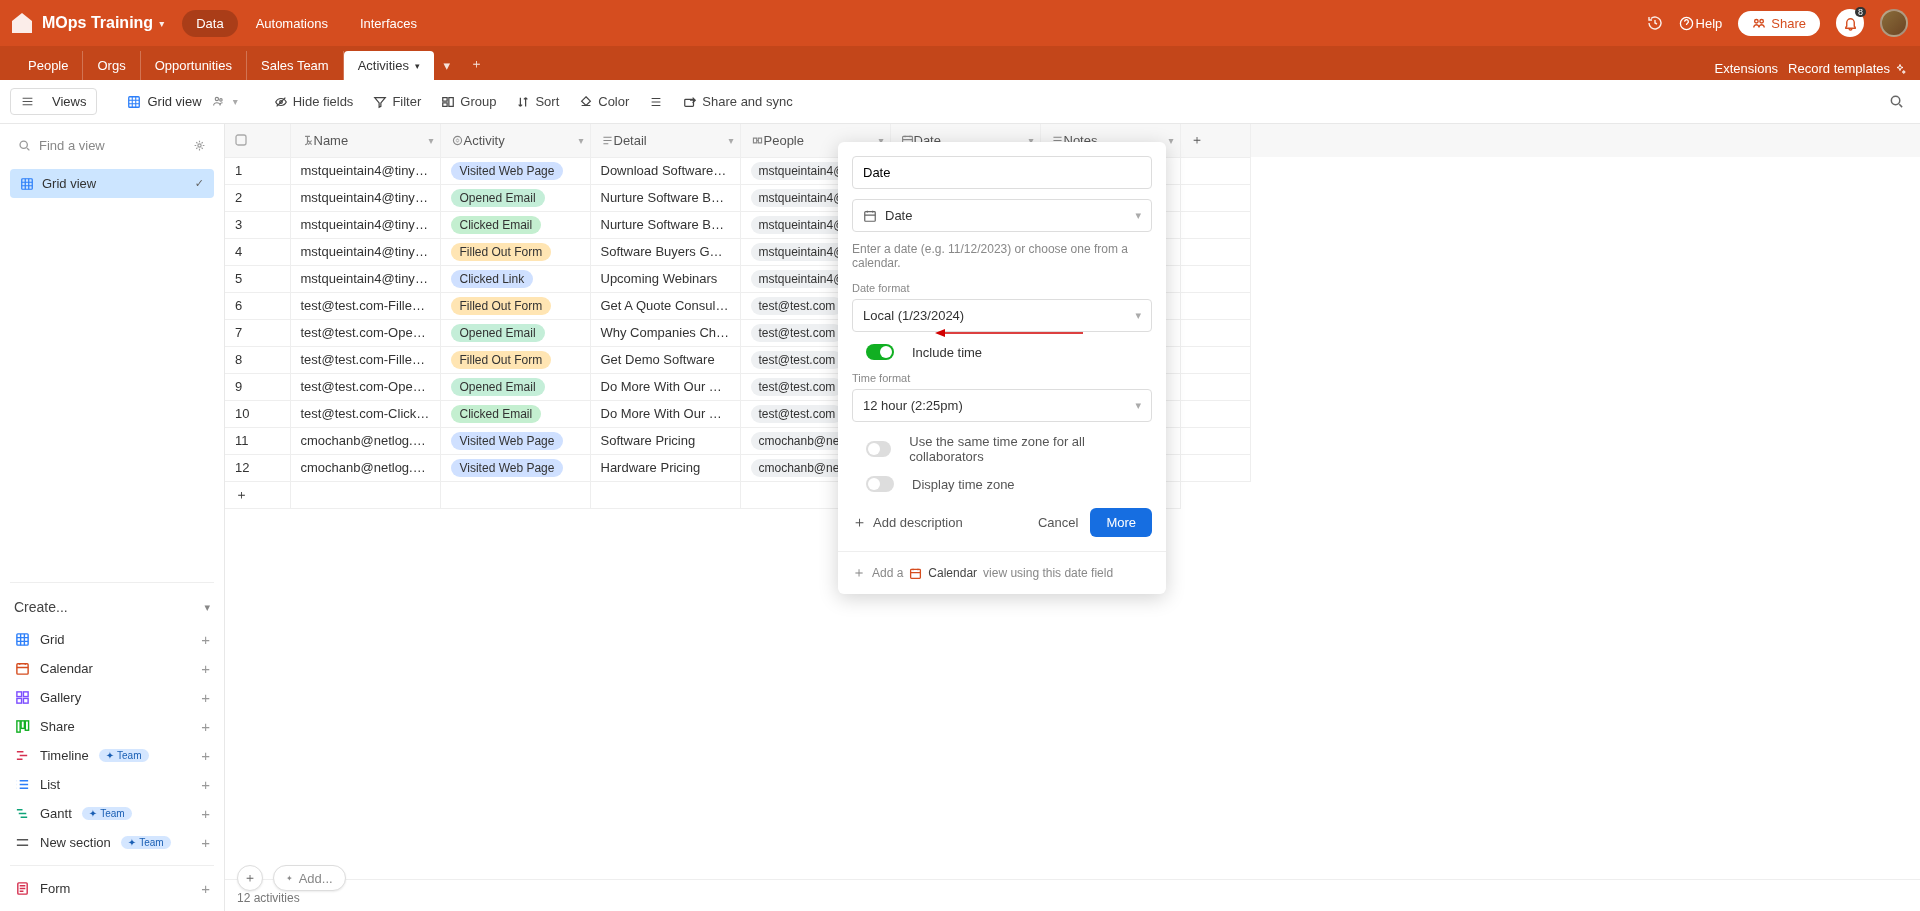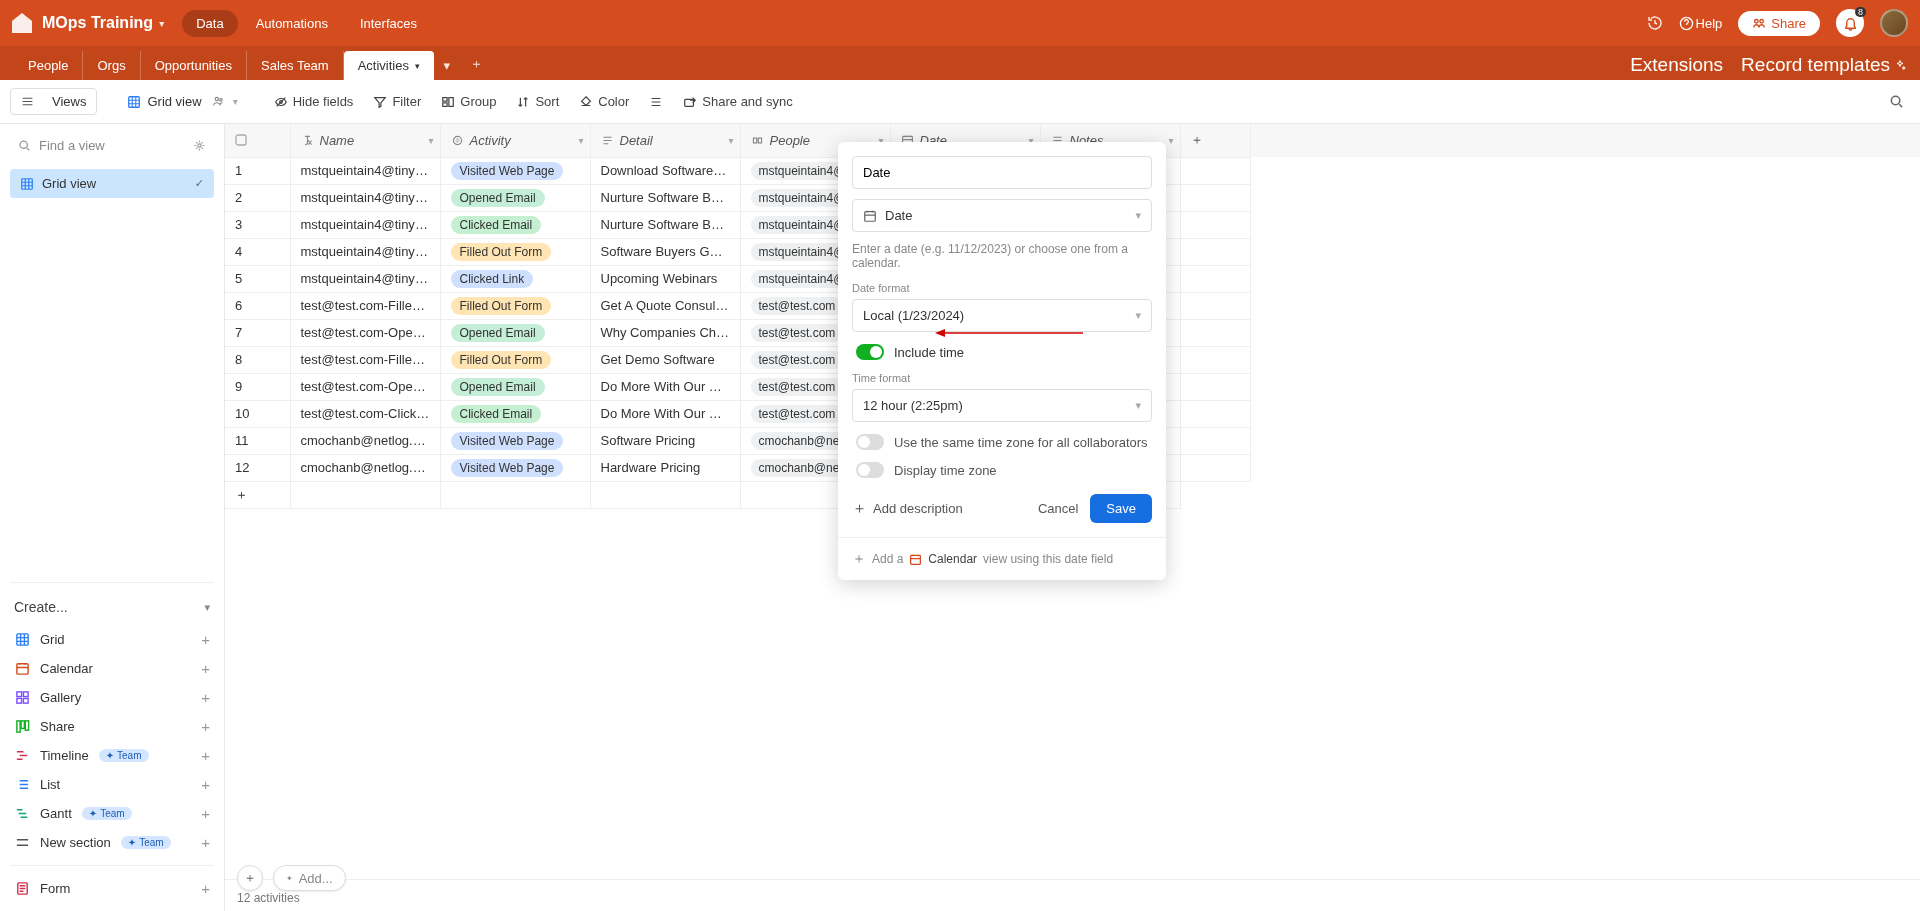--- a/index.html
+++ b/index.html
@@ -22,21 +22,21 @@
 .badge { position: absolute; top: -2px; right: -2px; background: #333; color: #fff; font-size: 9px; border-radius: 6px; padding: 0 3px; }
 .avatar { width: 28px; height: 28px; border-radius: 50%; background: linear-gradient(135deg,#8a6d3b,#6b4423); border: 2px solid rgba(255,255,255,0.4); }
 
 
 .tabs-bar { background: #c3461a; height: 34px; display: flex; align-items: flex-end; padding: 0 14px; }
 .tab { padding: 7px 14px; color: #fff; font-size: 13px; cursor: pointer; border-right: 1px solid rgba(255,255,255,0.25); display: flex; align-items: center; gap: 6px; }
 .tab.active { background: #fff; color: #333; border-radius: 4px 4px 0 0; border-right: none; }
 .tab-chevron { font-size: 9px; }
 .tab-icon-btn { padding: 7px 10px; color: rgba(255,255,255,0.85); cursor: pointer; }
 .tabs-spacer { flex: 1; }
-.tabs-right { display: flex; align-items: center; padding-bottom: 4px; gap: 18px; color: #fff; font-size: 19px; }
+.tabs-right { display: flex; align-items: center; padding-bottom: 4px; gap: 10px; color: #fff; font-size: 13px; }
 .record-templates { display: flex; align-items: center; gap: 4px; }
 
 
 .toolbar { height: 44px; border-bottom: 1px solid #e8e8e8; display: flex; align-items: center; padding: 0 10px; gap: 4px; }
 .views-btn { border: 1px solid #ddd; border-radius: 4px; padding: 5px 10px; display: flex; align-items: center; gap: 18px; cursor: pointer; margin-right: 18px; }
 .toolbar-item { display: flex; align-items: center; gap: 5px; padding: 5px 8px; border-radius: 4px; cursor: pointer; color: #444; font-size: 13px; }
 .toolbar-item svg { width: 14px; height: 14px; }
 .toolbar-sep { width: 12px; }
 .toolbar-gridview { display: flex; align-items: center; gap: 6px; padding: 5px 8px; }
 .grid-icon-blue { color: #2d7ff9; }
@@ -58,21 +58,21 @@
 .create-item { display: flex; align-items: center; gap: 10px; padding: 6px 4px; cursor: pointer; font-size: 13px; color: #333; }
 .create-item .plus { margin-left: auto; color: #999; font-size: 15px; }
 .team-badge { background: #d4e6ff; color: #1a5fb4; font-size: 10px; padding: 1px 7px; border-radius: 8px; display: flex; align-items: center; gap: 3px; }
 .ci-icon { width: 16px; display: inline-flex; justify-content: center; }
 
 
 .grid-area { flex: 1; position: relative; overflow: hidden; }
 .grid-table { width: 100%; border-collapse: collapse; }
 .grid-table th, .grid-table td { border-right: 1px solid #eee; border-bottom: 1px solid #eee; text-align: left; font-weight: 400; }
 .grid-table th { height: 33px; background: #f7f7f7; color: #555; font-size: 13px; padding: 0 10px; position: relative; }
-.th-inner { display: flex; align-items: center; gap: 6px; font-style: italic; }
+.th-inner { display: flex; align-items: center; gap: 0; }
 .th-dd { position: absolute; right: 6px; top: 50%; transform: translateY(-50%); color: #aaa; font-size: 10px; }
 .rownum-col { width: 65px; }
 .rownum { text-align: center; color: #888; font-size: 12px; padding: 0; }
 .checkbox-cell { text-align: center; }
 .grid-table td { height: 27px; padding: 0 10px; font-size: 13px; color: #333; white-space: nowrap; overflow: hidden; text-overflow: ellipsis; max-width: 0; }
 .col-name { width: 150px; }
 .col-activity { width: 150px; }
 .col-detail { width: 150px; }
 .col-people { width: 150px; }
 .col-date { width: 150px; }
@@ -86,21 +86,21 @@
 .footer-add-wide { height: 26px; border-radius: 13px; border: 1px solid #ddd; display: flex; align-items: center; padding: 0 12px; gap: 6px; color: #888; cursor: pointer; margin-top:-35px; background:#fff; box-shadow:0 1px 2px rgba(0,0,0,0.08);}
 .record-count { color: #777; font-size: 12px; }
 
 
 .popover { position: absolute; top: 142px; left: 838px; width: 328px; background: #fff; border-radius: 6px; box-shadow: 0 4px 20px rgba(0,0,0,0.18); padding: 14px; }
 .pop-input { width: 100%; border: 1px solid #ddd; border-radius: 4px; padding: 8px 10px; font-size: 13px; margin-bottom: 10px; }
 .pop-select { width: 100%; border: 1px solid #ddd; border-radius: 4px; padding: 8px 10px; font-size: 13px; display: flex; align-items: center; gap: 8px; cursor: pointer; position: relative; margin-bottom: 10px; }
 .pop-select .sel-dd { margin-left: auto; color: #aaa; font-size: 11px; }
 .pop-help { color: #888; font-size: 12px; margin-bottom: 12px; }
 .pop-label { color: #888; font-size: 11px; margin-bottom: 5px; }
-.toggle-row { display: flex; align-items: center; gap: 10px; margin: 12px 4px; }
+.toggle-row { display: flex; align-items: center; gap: 18px; margin: 12px 14px; }
 .toggle { width: 28px; height: 16px; border-radius: 8px; position: relative; cursor: pointer; }
 .toggle.on { background: #11af22; }
 .toggle.off { background: #ddd; }
 .toggle-knob { position: absolute; width: 12px; height: 12px; background: #fff; border-radius: 50%; top: 2px; }
 .toggle.on .toggle-knob { right: 2px; }
 .toggle.off .toggle-knob { left: 2px; }
 .arrow-annotation { position: absolute; top: 325px; left: 935px; color: #d10000; pointer-events: none; }
 .pop-actions { display: flex; align-items: center; margin-top: 16px; }
 .add-desc { display: flex; align-items: center; gap: 6px; color: #555; cursor: pointer; font-size: 13px; }
 .pop-actions-spacer { flex: 1; }
@@ -645,21 +645,21 @@
       </div>
     <span style="color:#555;">Display time zone</span>
   </div>
   <div class="pop-actions">
     <div class="add-desc">
       <span style="font-size:15px;">＋</span>
       <span>Add description</span>
     </div>
     <div class="pop-actions-spacer"></div>
     <button class="btn-cancel">Cancel</button>
-    <button class="btn-save">Save</button>
+    <button class="btn-save">More</button>
   </div>
   <div class="pop-footer">
     <span style="font-size:14px;">＋</span>
     <span>Add a</span>
     <span class="cal-icon-sm">
       <svg width="13" height="13" viewBox="0 0 16 16" fill="none" stroke="currentColor" stroke-width="1.6">
           <rect x="2" y="3" width="12" height="11" rx="1"></rect>
           <path d="M2 7h12M5 2v2M11 2v2"></path>
         </svg>
     </span>

